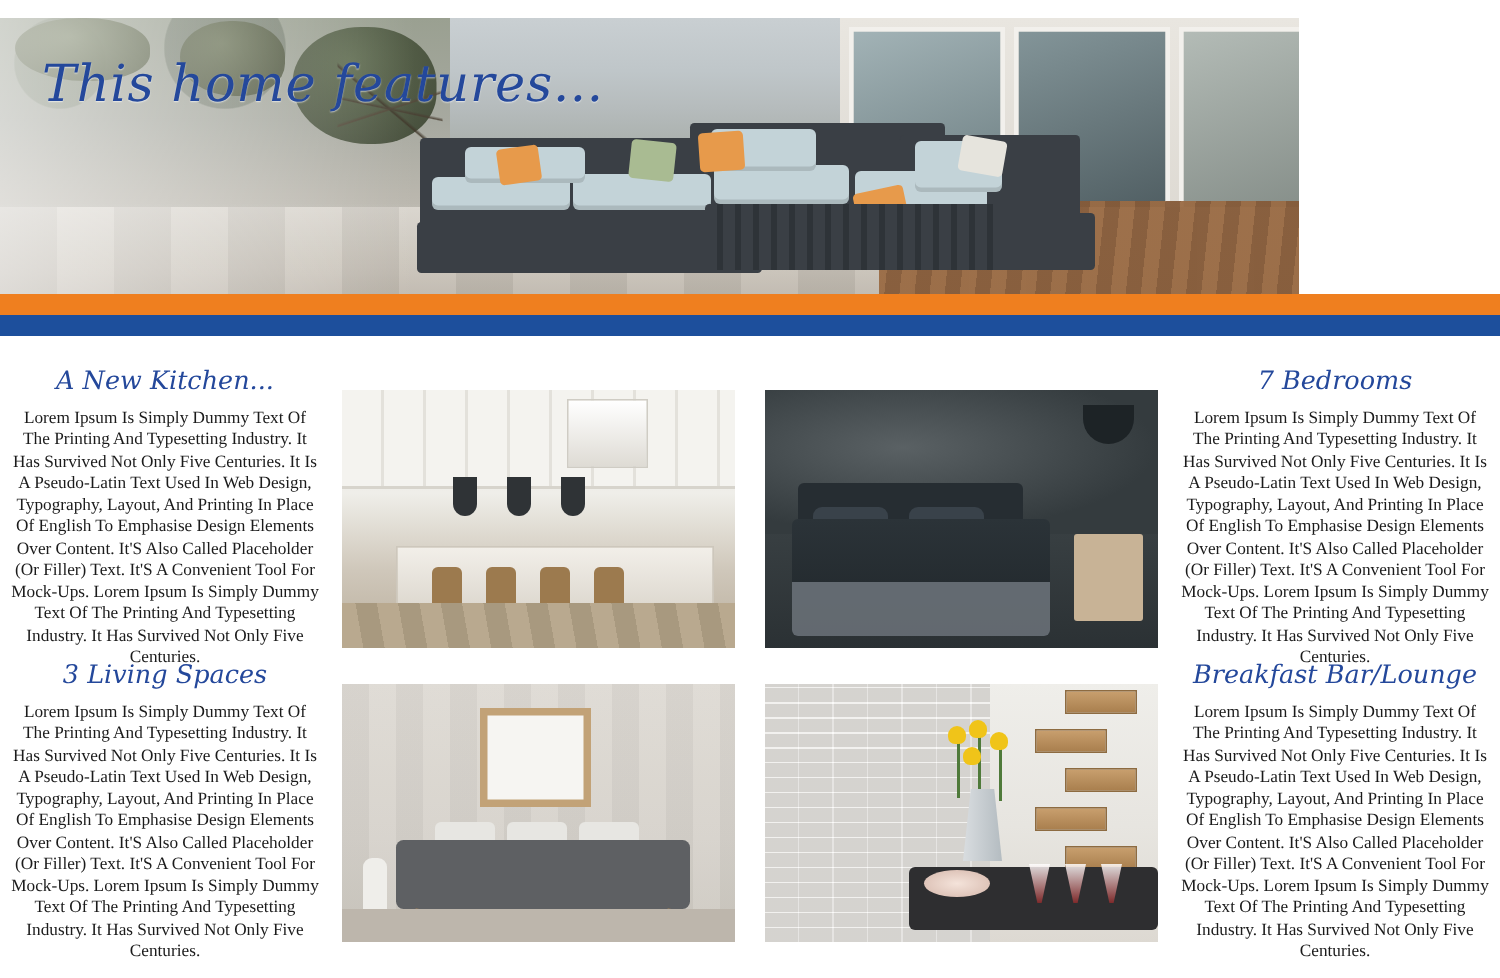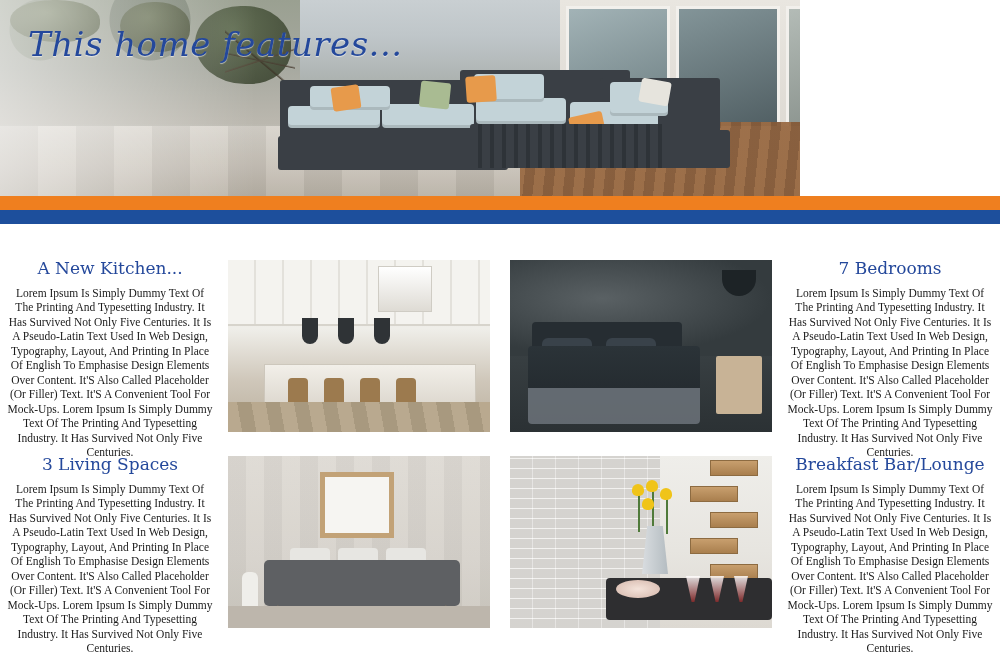--- a/index.html
+++ b/index.html
@@ -12,22 +12,22 @@
   }
   .page {
     position: relative;
     width: 1000px; height: 652px;
     background: #ffffff;
   }
 
   
   .hero {
     position: absolute;
-    left: 0; top: 0;
-    width: 800px; height: 196px;
+    left: 0; top: 12px;
+    width: 866px; height: 196px;
     overflow: hidden;
   }
   .hero-photo {
     position: absolute;
     inset: 0;
     background:
       
       linear-gradient(to bottom, #c9cfd2 0%, #bfc6c9 18%, #b6bcbd 30%, #a8aeaa 46%, #9a9f99 60%, #8e938c 75%, #83877f 100%);
   }
   
@@ -154,24 +154,25 @@
   .cell-text { width: 220px; }
   .cell-text.left  { left: 0; }
   .cell-text.right { right: 0; }
   .col-1 { left: 0; }
   .col-2 { left: 228px; width: 262px; }
   .col-3 { left: 510px; width: 262px; }
   .col-4 { right: 0; }
 
   .sect-title {
     font-family: "DejaVu Serif", serif;
+    font-style: italic;
     font-size: 17px;
     color: #24489b;
     text-align: center;
-    margin: 16px 0 8px 0;
+    margin: 2px 0 8px 0;
     white-space: nowrap;
   }
   .sect-body {
     font-family: "Liberation Serif", serif;
     font-size: 11.5px;
     line-height: 1.26;
     color: #1b1b1b;
     text-align: center;
     padding: 0 6px;
   }

